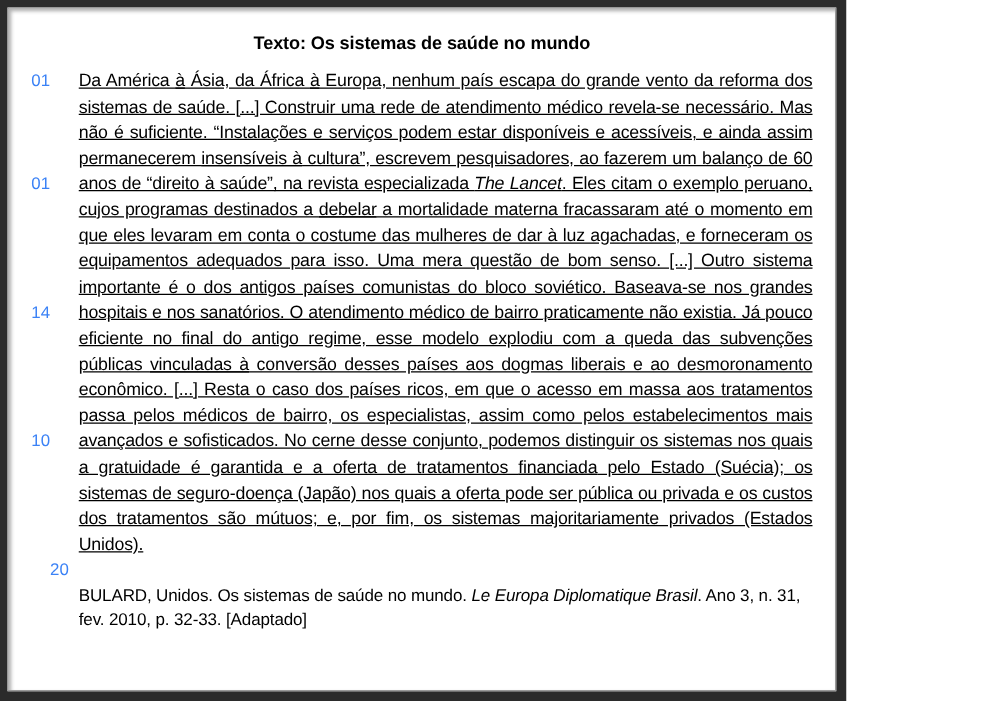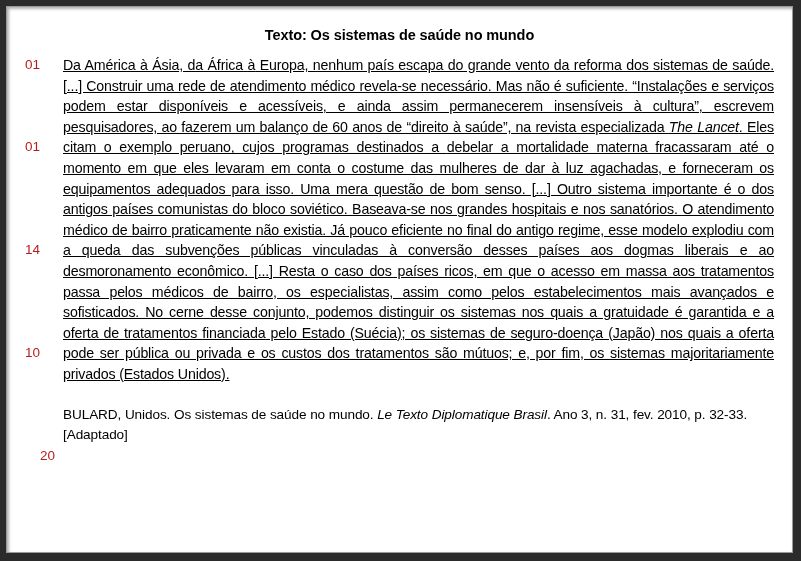--- a/index.html
+++ b/index.html
@@ -12,21 +12,21 @@
     background: #ffffff;
     font-family: "Liberation Sans", sans-serif;
     overflow: hidden;
   }
 
   
   #page-frame {
     position: absolute;
     left: 0;
     top: 0;
-    width: 801px;
+    width: 677px;
     height: 561px;
     box-sizing: border-box;
     background: #2b2b2b;
     padding: 6px 8px 8px 6px;
   }
 
   
   #paper {
     position: relative;
     box-sizing: border-box;
@@ -53,21 +53,21 @@
     position: relative;
     padding-left: 38px;
   }
 
   .line-no {
     position: absolute;
     left: 0;
     width: 26px;
     text-align: left;
     font-size: 13.5px;
-    color: #b91c1c;
+    color: #3b82f6;
     line-height: 20.6px;
   }
 
   #text-col {
     font-size: 14.2px;
     line-height: 20.6px;
     color: #000;
     text-align: justify;
     text-justify: inter-word;
     letter-spacing: -0.15px;
@@ -96,17 +96,17 @@
 
     <div id="text-body">
       <div id="line-numbers">
           <div class="line-no" style="top: 0px;">01</div>
           <div class="line-no" style="top: 82.4px;">01</div>
           <div class="line-no" style="top: 185.4px;">14</div>
           <div class="line-no" style="top: 288.4px;">10</div>
           <div class="line-no" style="top: 391.4px; margin-left: 15px;">20</div>
         </div>
       <div id="text-col"><span>Da América </span><span class="u">à</span><span> Ásia, da África </span><span class="u">à</span><span> Europa, nenhum país escapa do grande vento da reforma dos sistemas de saúde. [...] Construir uma rede de atendimento médico revela-se necessário. Mas não é suficiente. “Instalações e serviços podem estar disponíveis e acessíveis, e ainda assim permanecerem </span><span class="u">insensíveis à</span><span> cultura”, escrevem pesquisadores, ao fazerem um balanço de 60 anos de “direito à saúde”, na revista especializada </span><span class="it">The Lancet</span><span>. Eles citam o exemplo peruano, cujos programas destinados a </span><span class="u">debelar</span><span> a mortalidade materna fracassaram até o momento em que eles levaram em conta o costume das mulheres de dar à luz agachadas, e forneceram os equipamentos adequados para isso. Uma mera questão de bom senso. [...] Outro sistema importante é o dos antigos países comunistas do bloco soviético. Baseava-se nos grandes hospitais e nos sanatórios. O atendimento médico de bairro praticamente não existia. Já pouco eficiente no final do antigo regime, esse modelo explodiu com a queda das subvenções públicas </span><span class="u">vinculadas à</span><span> conversão desses países aos dogmas liberais e ao desmoronamento econômico. [...] Resta o caso dos países ricos, em que o acesso em massa aos tratamentos passa pelos médicos de bairro, os especialistas, assim como pelos estabelecimentos mais avançados e sofisticados. No cerne desse conjunto, podemos distinguir os sistemas nos quais a gratuidade é garantida e a oferta de tratamentos </span><span class="u">financiada</span><span> pelo Estado (Suécia); os sistemas de seguro-doença (Japão) nos quais a oferta pode ser pública ou privada e os custos dos tratamentos são mútuos; e, por fim, os sistemas majoritariamente privados (Estados Unidos).</span></div>
-      <div id="source"><span>BULARD, Unidos. Os sistemas de saúde no mundo. </span><span class="it">Le Texto Diplomatique Brasil</span><span>. Ano 3, n. 31, fev. 2010, p. 32-33. [Adaptado]</span></div>
+      <div id="source"><span>BULARD, Unidos. Os sistemas de saúde no mundo. </span><span class="it">Le Europa Diplomatique Brasil</span><span>. Ano 3, n. 31, fev. 2010, p. 32-33. [Adaptado]</span></div>
     </div>
 
   </div>
 </div>
 
 </body></html>

